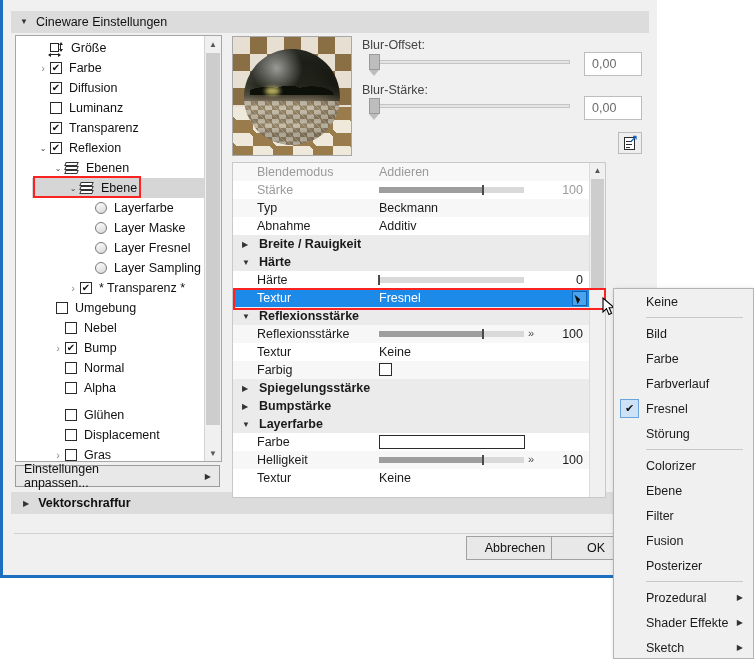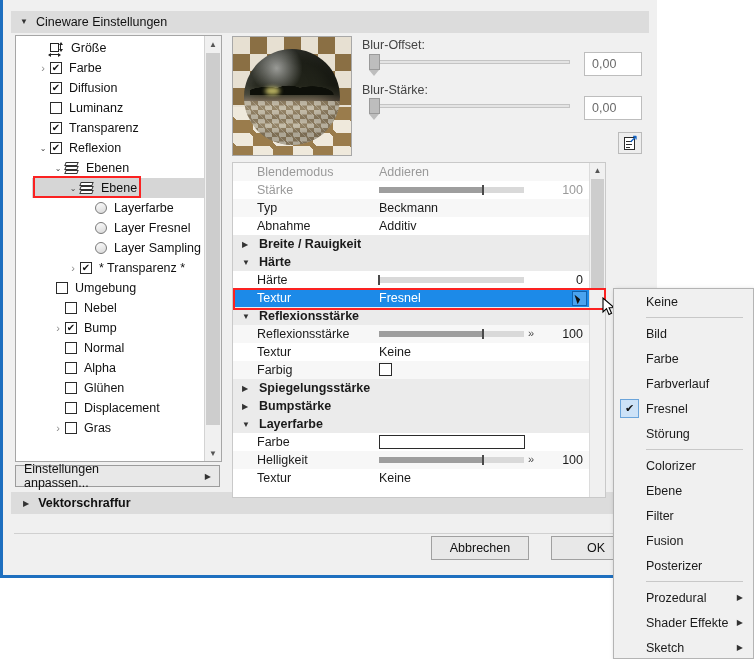--- a/index.html
+++ b/index.html
@@ -75,21 +75,21 @@
     background:#dcdcdc;display:flex;align-items:center;
   }
   .sec-header2 .tri{margin-left:12px;margin-right:9px;font-size:8px;color:#333;}
   .sec-header2 .lbl{font-size:12.5px;color:#111;font-weight:bold;}
 
   .hr-sep{position:absolute;left:14px;top:533px;width:636px;height:1px;background:#d0d0d0;}
 
   .dlgbtn{position:absolute;top:536px;height:24px;background:#e8e8e8;border:1px solid #a0a0a0;
           box-sizing:border-box;display:flex;align-items:center;justify-content:center;
           font-size:12.5px;color:#111;}
-  .btn-cancel{left:431px;width:98px;}
+  .btn-cancel{left:466px;width:98px;}
   .btn-ok{left:551px;width:90px;}
 
   
   .prev-thumb{position:absolute;left:232px;top:36px;width:120px;height:120px;
               border:1px solid #a8a8a8;box-sizing:border-box;overflow:hidden;background:#cbbda4;}
   .checker{position:absolute;inset:0;
     background-image:
       linear-gradient(45deg,#8a6f44 25%,transparent 25%,transparent 75%,#8a6f44 75%),
       linear-gradient(45deg,#8a6f44 25%,transparent 25%,transparent 75%,#8a6f44 75%);
     background-size:34px 34px;background-position:0 0,17px 17px;background-color:#e7e0d2;}
@@ -252,20 +252,25 @@
           <span class="tlabel">Ebene</span>
         </div>
         <div class="tree-row" style="padding-left: 49px;">
           <span class="tw">&nbsp;</span>
           <span class="radio"></span>
           <span class="tlabel">Layerfarbe</span>
         </div>
         <div class="tree-row" style="padding-left: 49px;">
           <span class="tw">&nbsp;</span>
           <span class="radio"></span>
+          <span class="tlabel">Layer Maske</span>
+        </div>
+        <div class="tree-row" style="padding-left: 49px;">
+          <span class="tw">&nbsp;</span>
+          <span class="radio"></span>
           <span class="tlabel">Layer Fresnel</span>
         </div>
         <div class="tree-row" style="padding-left: 49px;">
           <span class="tw">&nbsp;</span>
           <span class="radio"></span>
           <span class="tlabel">Layer Sampling</span>
         </div>
         <div class="tree-row" style="padding-left: 34px;">
           <span class="tw" style="font-size: 11px;">›</span>
           <span class="cbx">
@@ -293,21 +298,21 @@
         <div class="tree-row" style="padding-left: 19px;">
           <span class="tw">&nbsp;</span>
           <span class="cbx"></span>
           <span class="tlabel">Normal</span>
         </div>
         <div class="tree-row" style="padding-left: 19px;">
           <span class="tw">&nbsp;</span>
           <span class="cbx"></span>
           <span class="tlabel">Alpha</span>
         </div>
-        <div class="tree-row" style="padding-left: 19px;">
+        <div class="tree-row" style="padding-left: 19px; margin-top: 7px;">
           <span class="tw">&nbsp;</span>
           <span class="cbx"></span>
           <span class="tlabel">Glühen</span>
         </div>
         <div class="tree-row" style="padding-left: 19px;">
           <span class="tw">&nbsp;</span>
           <span class="cbx"></span>
           <span class="tlabel">Displacement</span>
         </div>
         <div class="tree-row" style="padding-left: 19px;">

